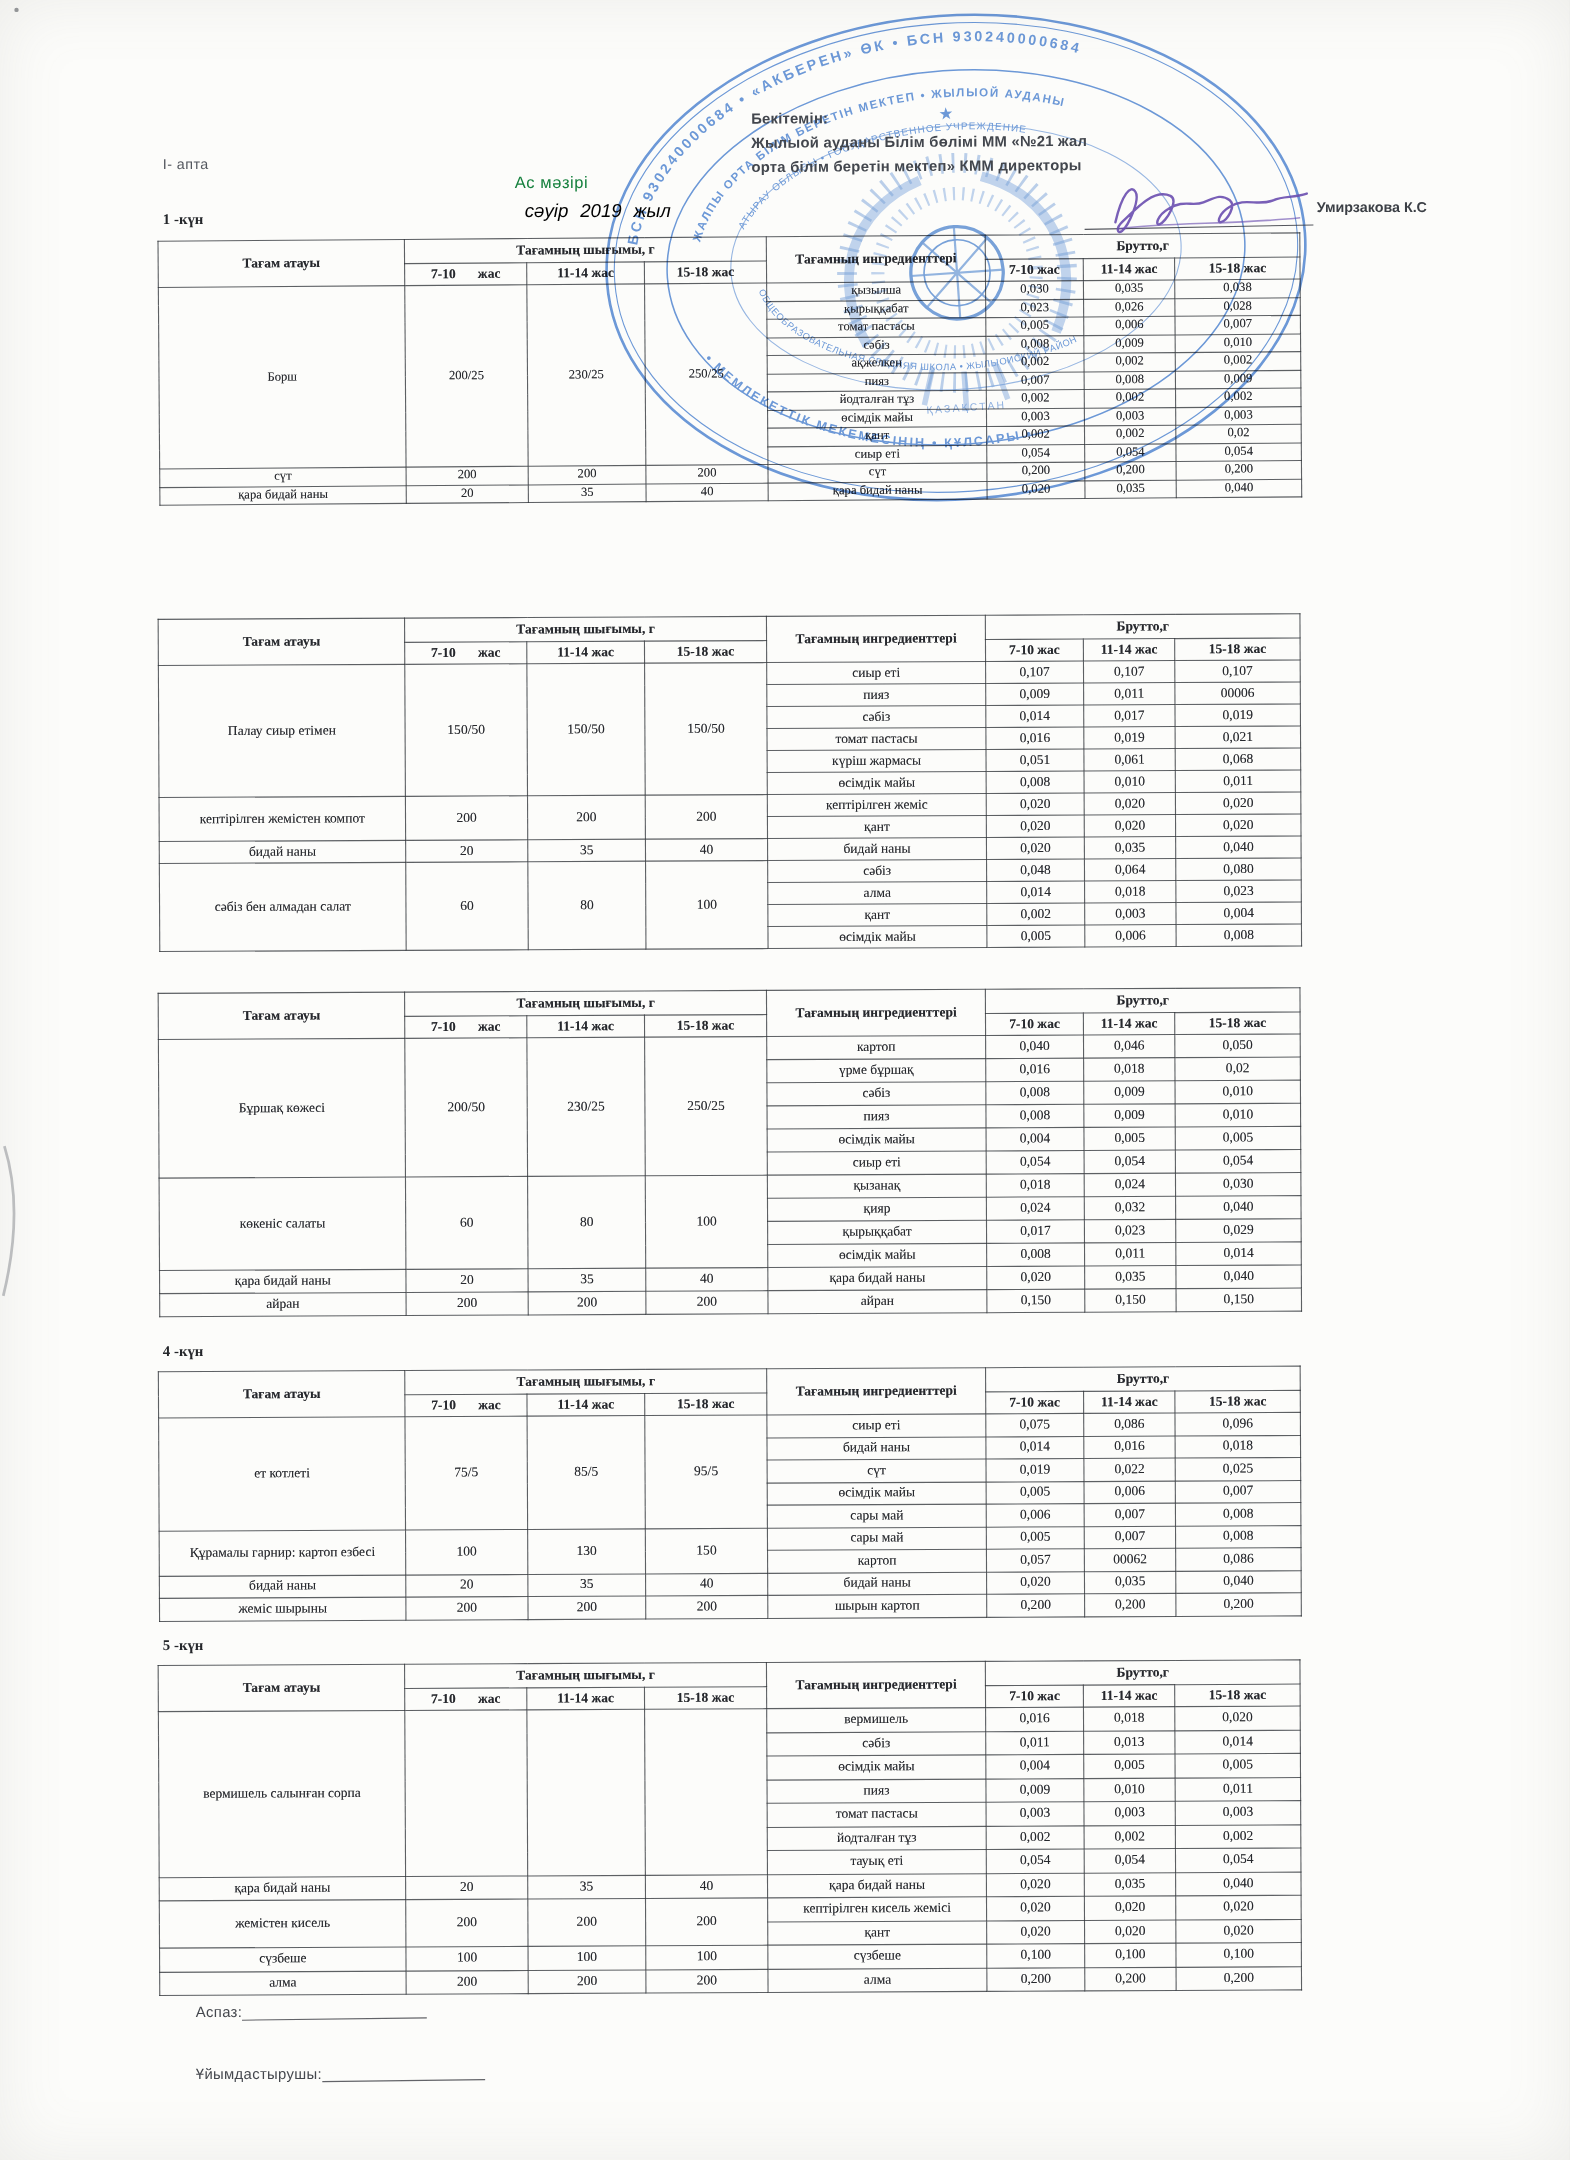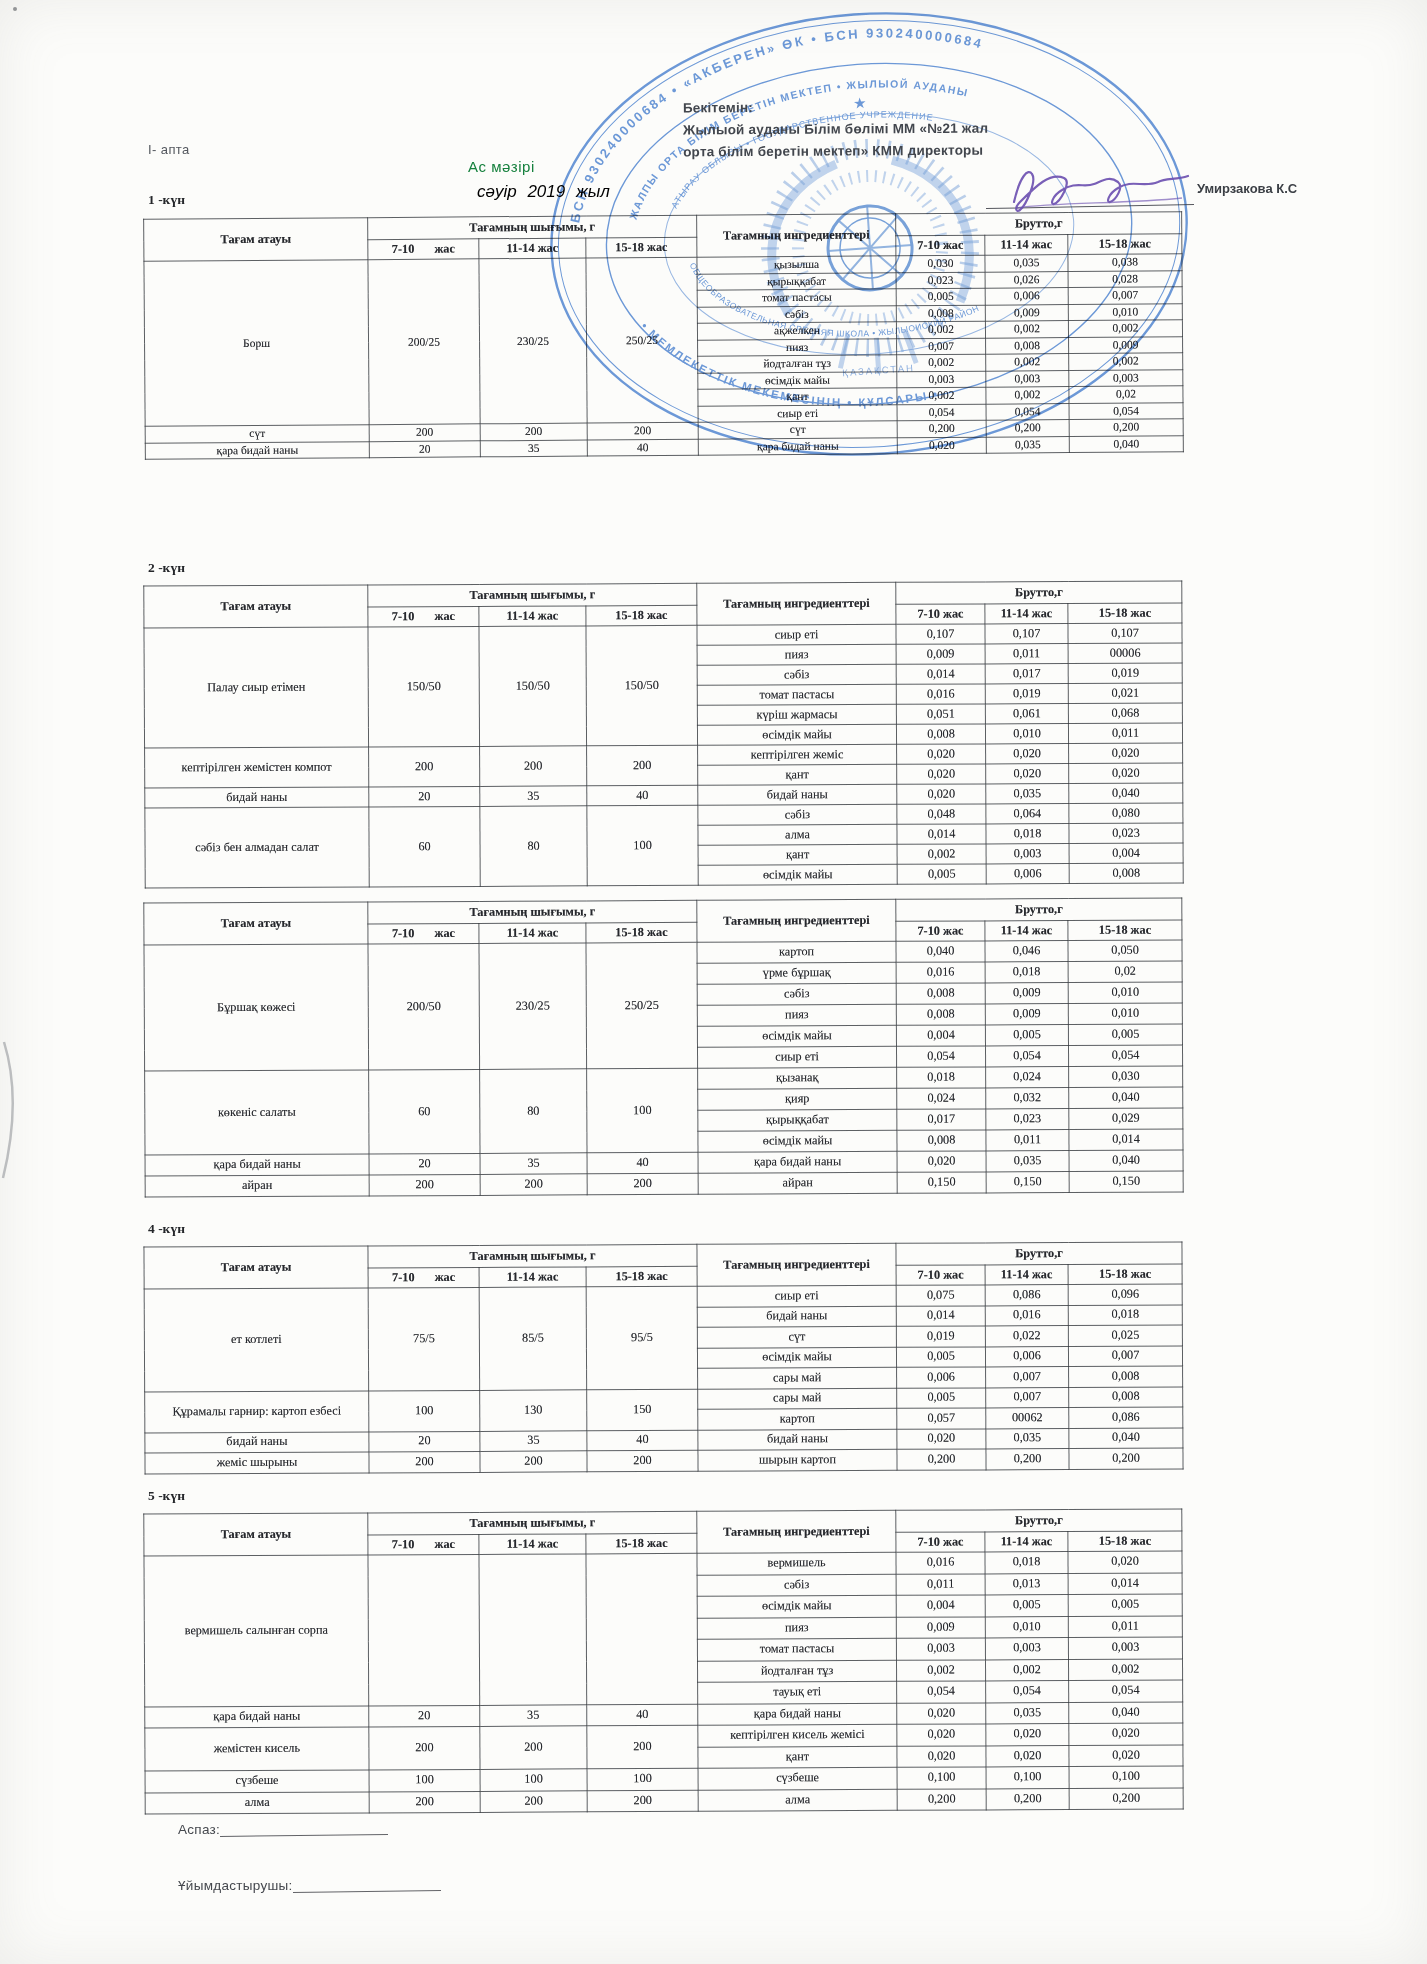--- a/index.html
+++ b/index.html
@@ -186,21 +186,20 @@
               <td rowspan="1">40</td>
               <td>қара бидай наны</td>
               <td>0,020</td>
               <td>0,035</td>
               <td>0,040</td>
             </tr>
           </tbody>
         </table>
       </div>
       <div class="day-section day-2" style="top: 560px;">
-        <div class="day-label">2 -күн</div>
         <table class="menu-table">
           <colgroup>
             <col style="width: 224px;">
             <col style="width: 111px;">
             <col style="width: 107px;">
             <col style="width: 111px;">
             <col style="width: 199px;">
             <col style="width: 89px;">
             <col style="width: 83px;">
             <col style="width: 114px;">

